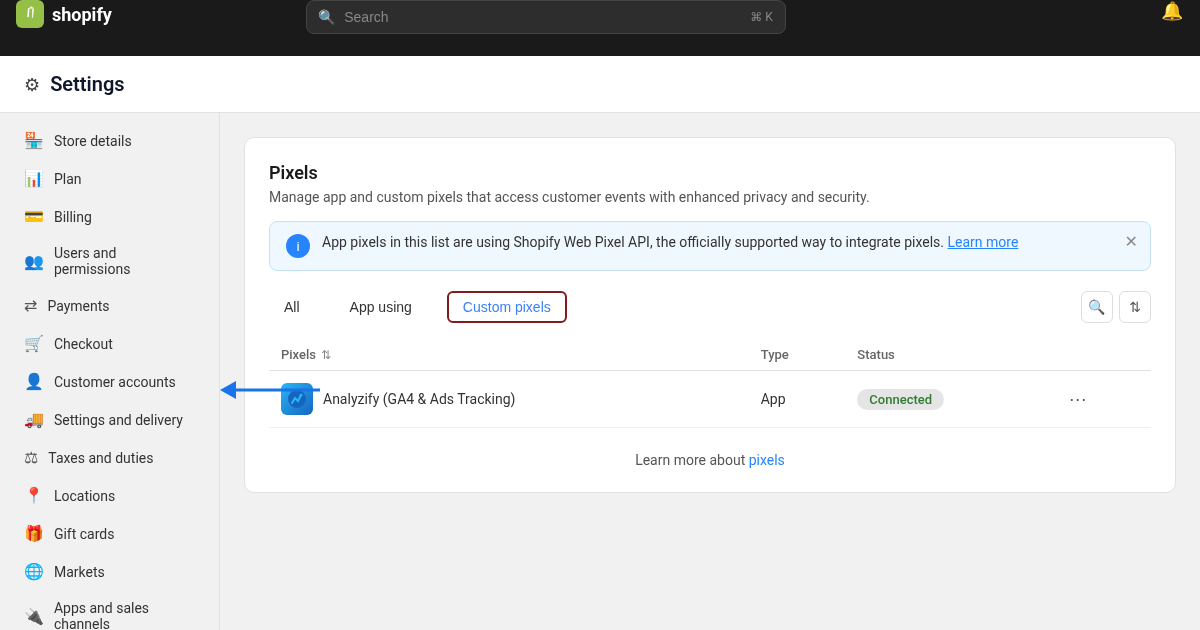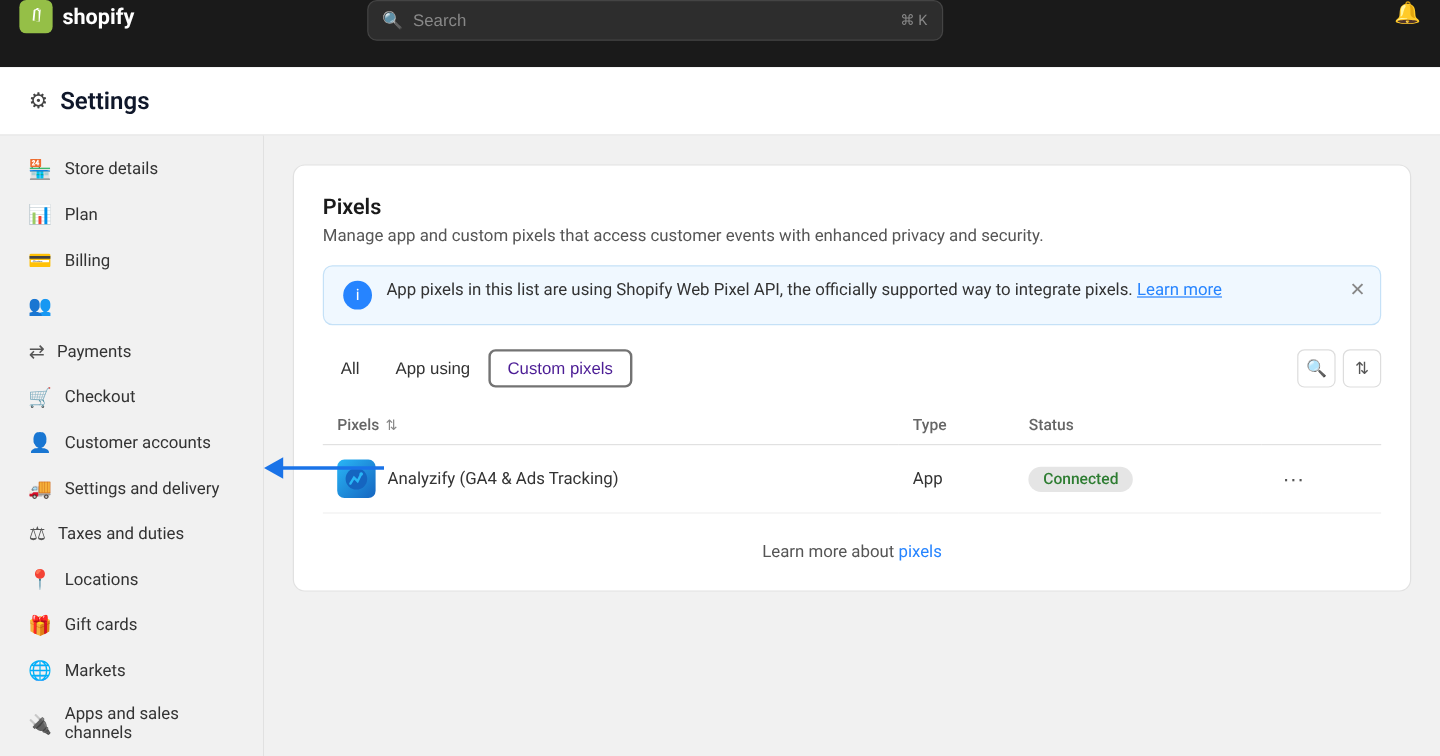--- a/index.html
+++ b/index.html
@@ -157,36 +157,36 @@
       top: 10px;
       right: 12px;
       cursor: pointer;
       color: #888;
       font-size: 16px;
     }
 
     
     .tabs {
       display: flex;
-      gap: 0;
+      gap: 20px;
       margin-bottom: 16px;
       align-items: center;
     }
     .tab-btn {
       padding: 6px 14px;
       font-size: 14px;
       border-radius: 6px;
       border: 1px solid transparent;
       cursor: pointer;
       background: transparent;
       color: #333;
     }
     .tab-btn.active {
-      border: 2px solid #737373;
-      color: #4c1d95;
+      border: 2px solid #7f1d1d;
+      color: #3b82f6;
       font-weight: 500;
       background: #fff;
     }
     .tabs-right {
       margin-left: auto;
       display: flex;
       gap: 6px;
     }
     .icon-btn {
       width: 32px;
@@ -292,20 +292,21 @@
     <div class="sidebar-item">
       <span class="sidebar-icon">📊</span>
       <span>Plan</span>
     </div>
     <div class="sidebar-item">
       <span class="sidebar-icon">💳</span>
       <span>Billing</span>
     </div>
     <div class="sidebar-item">
       <span class="sidebar-icon">👥</span>
+      <span>Users and permissions</span>
     </div>
     <div class="sidebar-item">
       <span class="sidebar-icon">⇄</span>
       <span>Payments</span>
     </div>
     <div class="sidebar-item">
       <span class="sidebar-icon">🛒</span>
       <span>Checkout</span>
     </div>
     <div class="sidebar-item">

